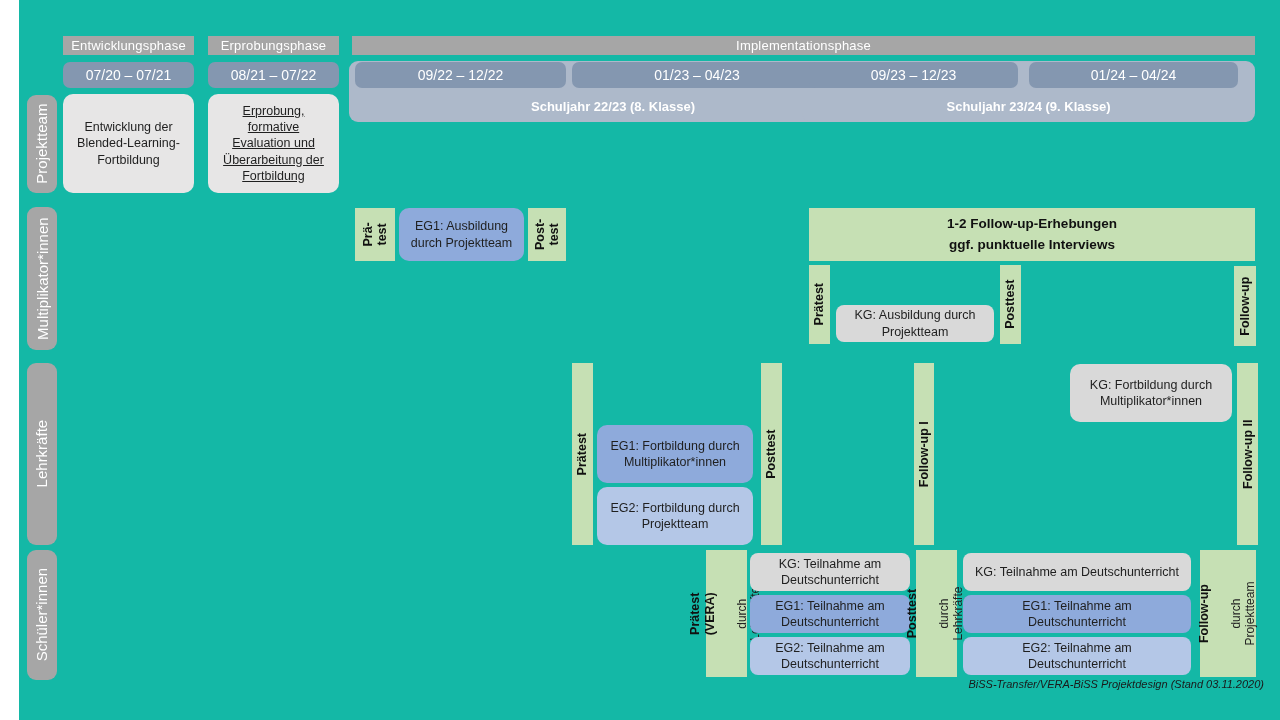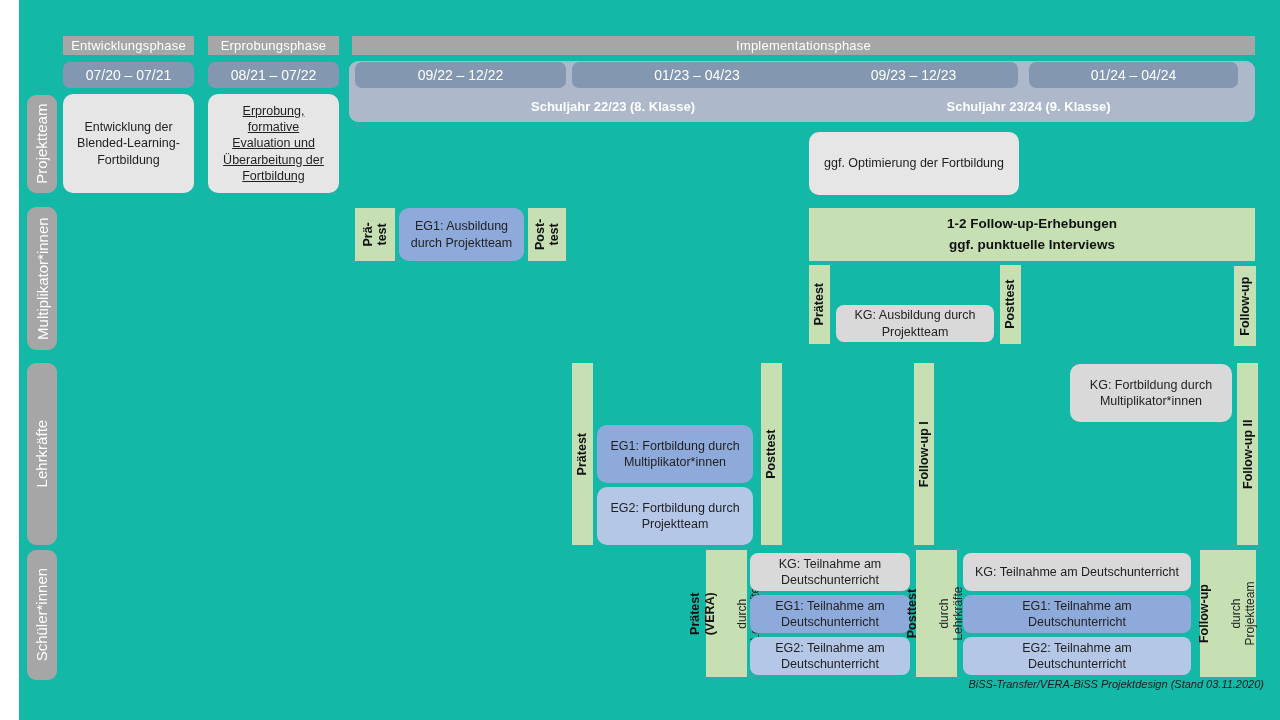--- a/index.html
+++ b/index.html
@@ -64,21 +64,20 @@
   </div>
   <div class="abs rowlabel vbox" style="left:8px;top:363px;width:30px;height:182px;">
     <div class="rot nowrap" style="font-size:15px;color:#fff;">Lehrkräfte</div>
   </div>
   <div class="abs rowlabel vbox" style="left:8px;top:550px;width:30px;height:130px;">
     <div class="rot nowrap" style="font-size:15px;color:#fff;">Schüler*innen</div>
   </div>
 
   <div class="abs box lightgray" style="left:44px;top:94px;width:131px;height:99px;">Entwicklung der Blended-Learning-Fortbildung</div>
   <div class="abs box lightgray" style="left:189px;top:94px;width:131px;height:99px;text-decoration:underline;">Erprobung, formative Evaluation und Überarbeitung der Fortbildung</div>
-  <div class="abs box lightgray" style="left:790px;top:132px;width:210px;height:63px;">ggf. Optimierung der Fortbildung</div>
 
   <div class="abs green vbox" style="left:336px;top:208px;width:40px;height:53px;">
     <div class="rot vsmall" style="width:50px;">Prä-
 test</div>
   </div>
   <div class="abs box eg1" style="left:380px;top:208px;width:125px;height:53px;">EG1: Ausbildung durch Projektteam</div>
   <div class="abs green vbox" style="left:509px;top:208px;width:38px;height:53px;">
     <div class="rot vsmall" style="width:50px;">Post-
 test</div>
   </div>

